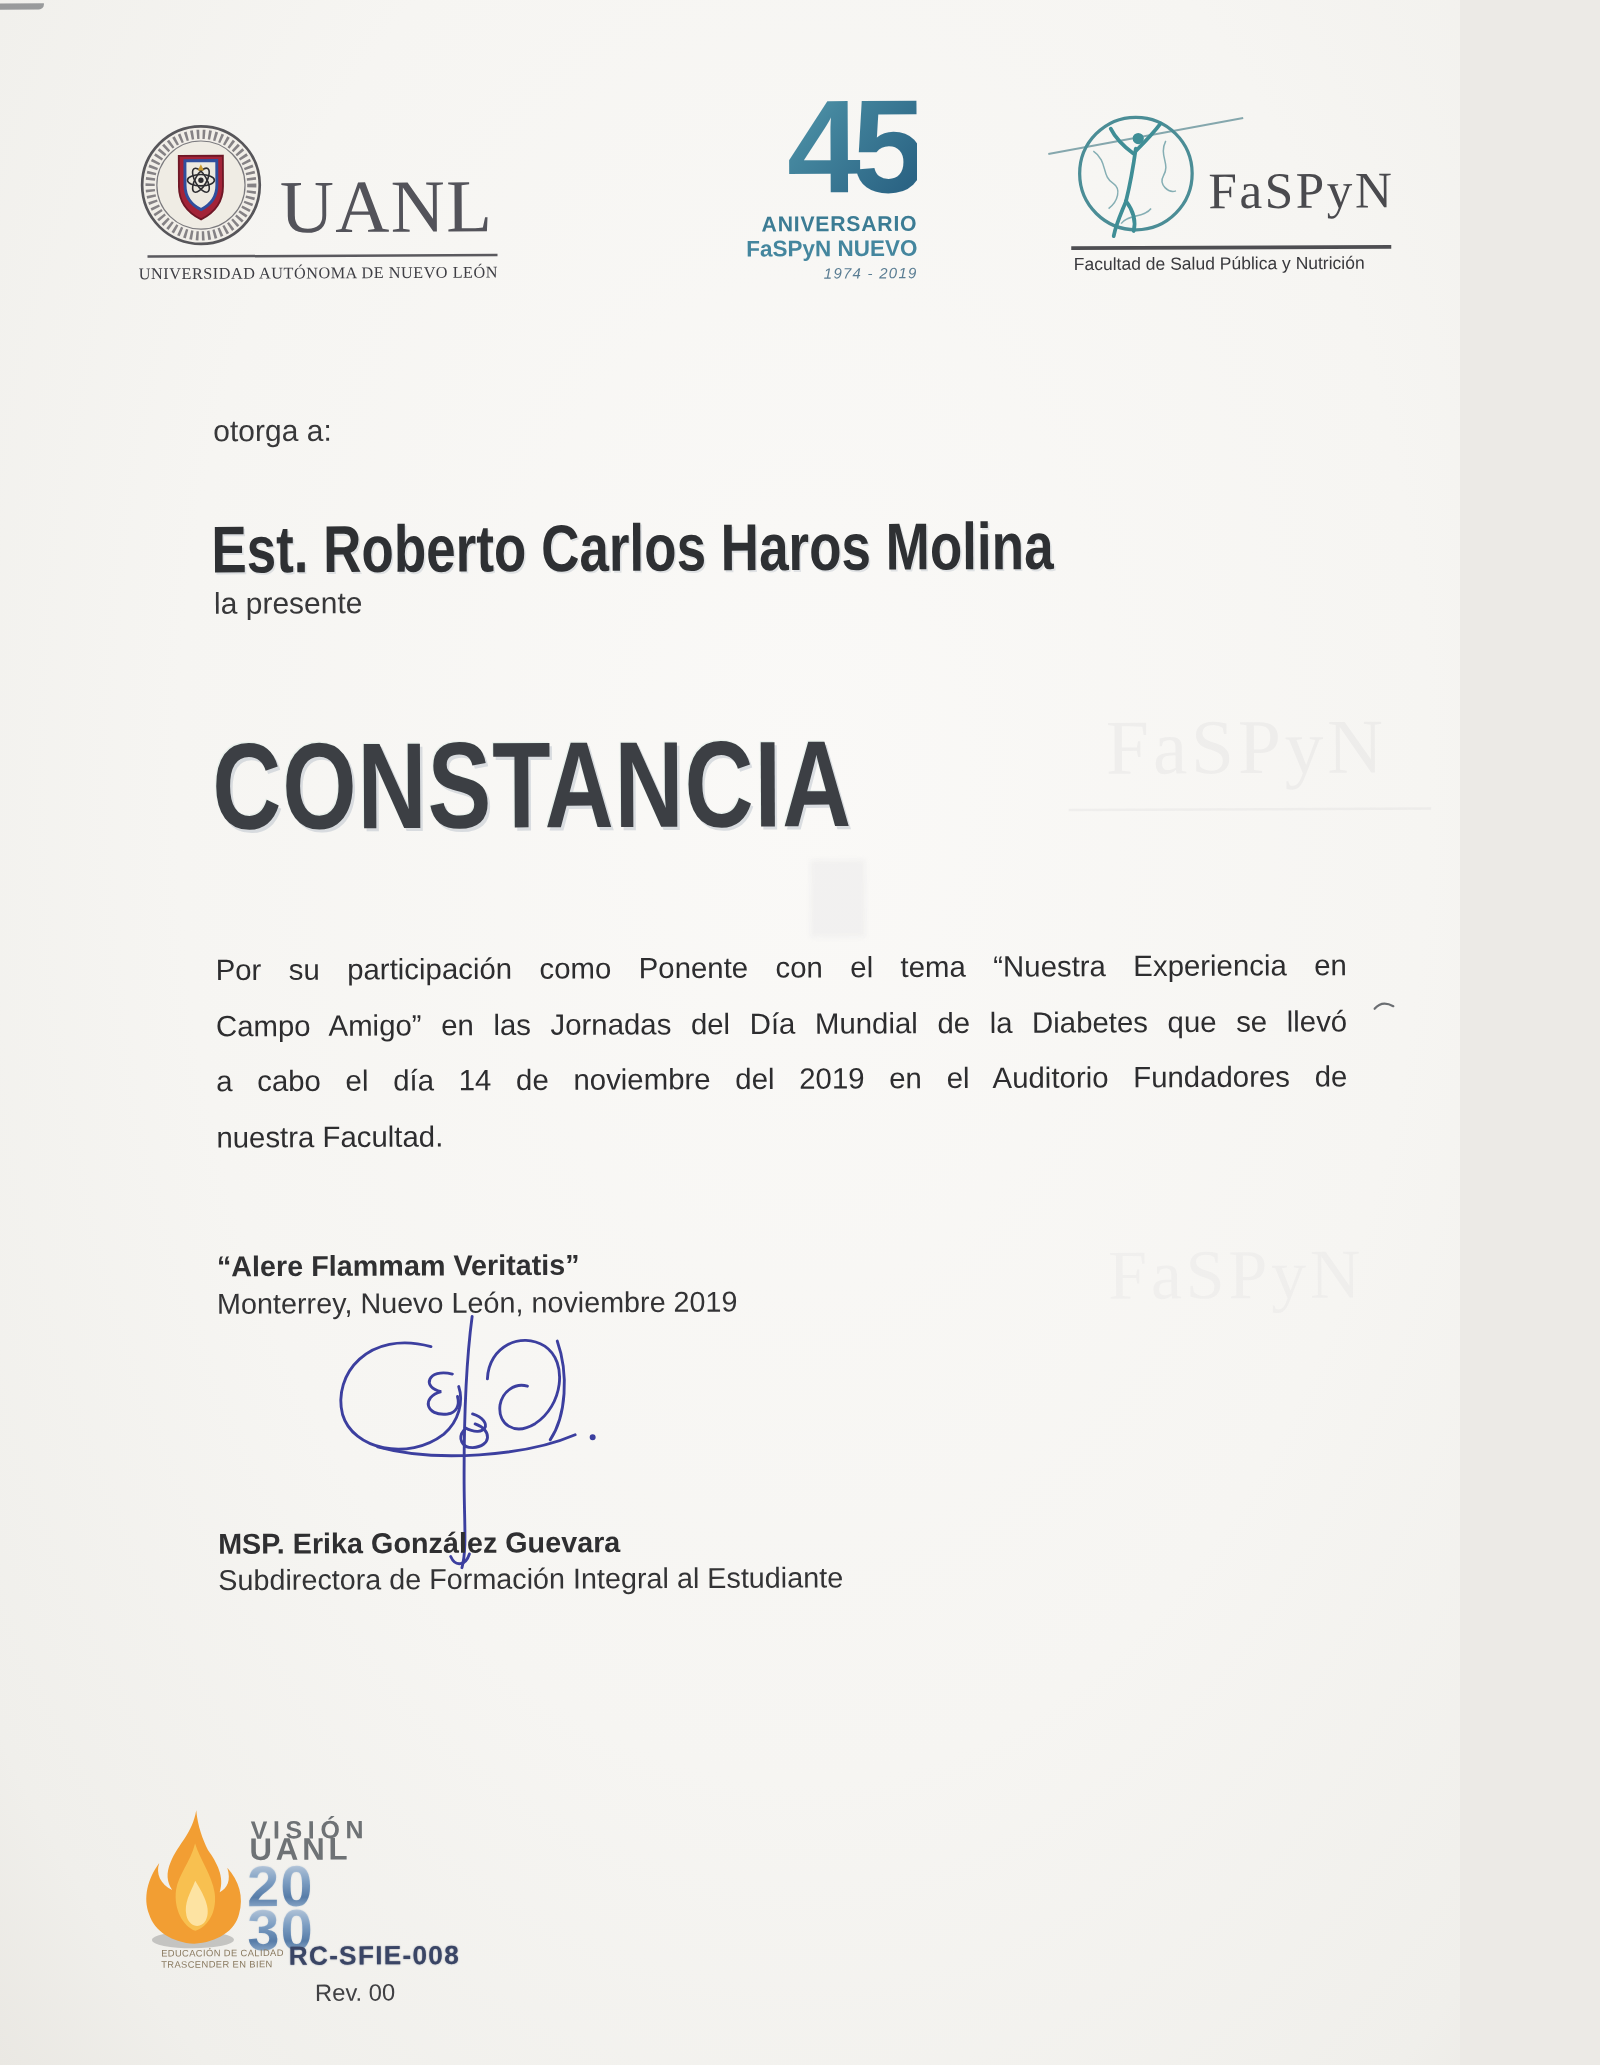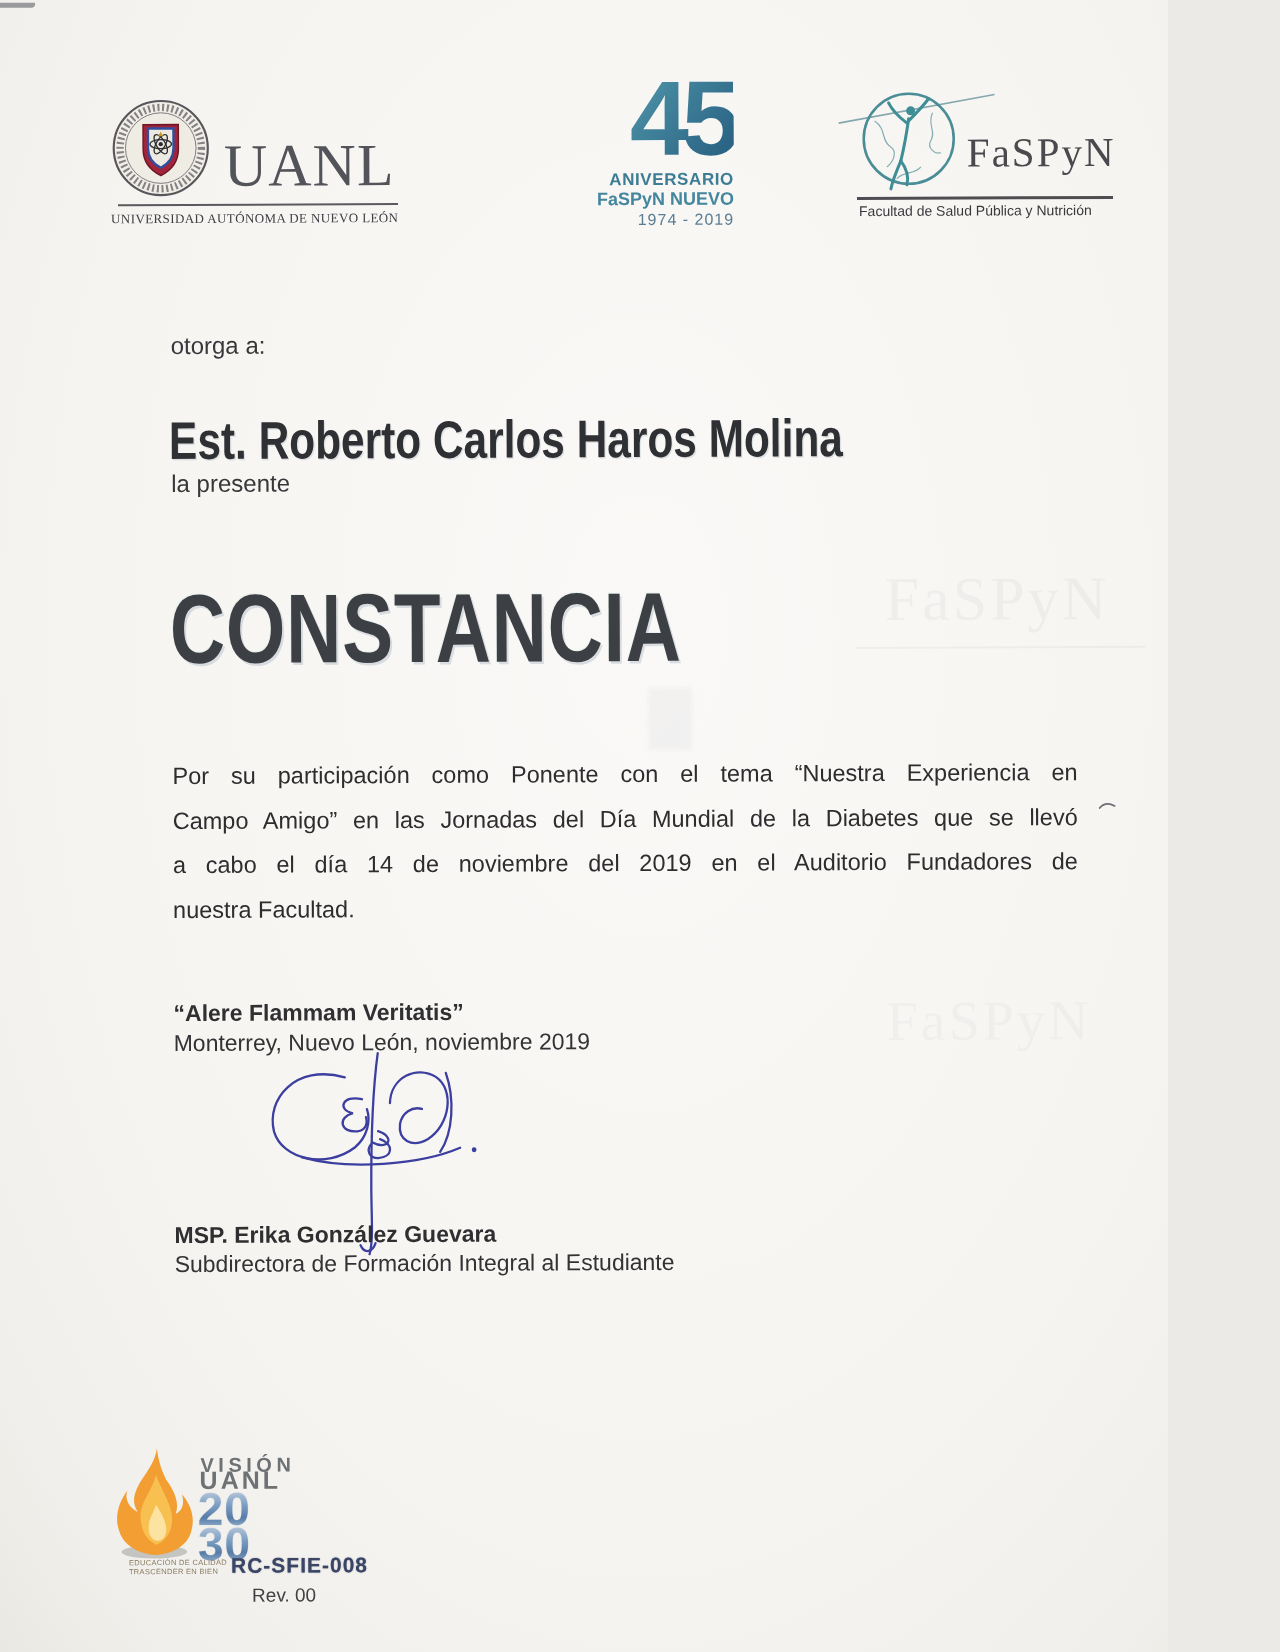--- a/index.html
+++ b/index.html
@@ -28,21 +28,21 @@
 
   .anniv-logo{left:556px;top:66px;width:180px;height:160px;text-align:right;}
   .anniv-number{
     font-size:106px;line-height:104px;font-weight:700;letter-spacing:-7px;
     color:#44869e;
     background:linear-gradient(130deg,#6fb3c0 10%,#44869e 50%,#2b6484 90%);
     -webkit-background-clip:text;background-clip:text;-webkit-text-fill-color:transparent;
   }
   .anniv-line1{font-size:17px;font-weight:700;color:#3c7c94;letter-spacing:.6px;line-height:19px;}
   .anniv-line2{font-size:18px;font-weight:600;color:#44869e;line-height:20px;}
-  .anniv-line3{font-size:16px;color:#5a7d93;line-height:21px;letter-spacing:1px;}
+  .anniv-line3{font-size:12px;font-style:italic;color:#5a7d93;line-height:21px;letter-spacing:1px;}
 
   .faspyn-logo{left:853px;top:72px;width:290px;height:150px;}
   .faspyn-globe{position:absolute;left:-14px;top:8px;}
   .faspyn-acronym{position:absolute;left:116px;top:62px;font-family:"Liberation Serif",serif;font-size:41px;line-height:41px;color:#4a4a4e;letter-spacing:2px;}
   .faspyn-rule{position:absolute;left:6px;top:126px;width:256px;height:0;border-top:3px solid #4e4e52;}
   .faspyn-caption{position:absolute;left:8px;top:132px;font-size:14px;color:#39393d;white-space:nowrap;}
 
   
   .otorga{left:172px;top:330px;font-size:24px;color:#38383a;}
   .recipient{left:170px;top:412px;font-size:53px;line-height:53px;font-weight:700;color:#2e3033;

